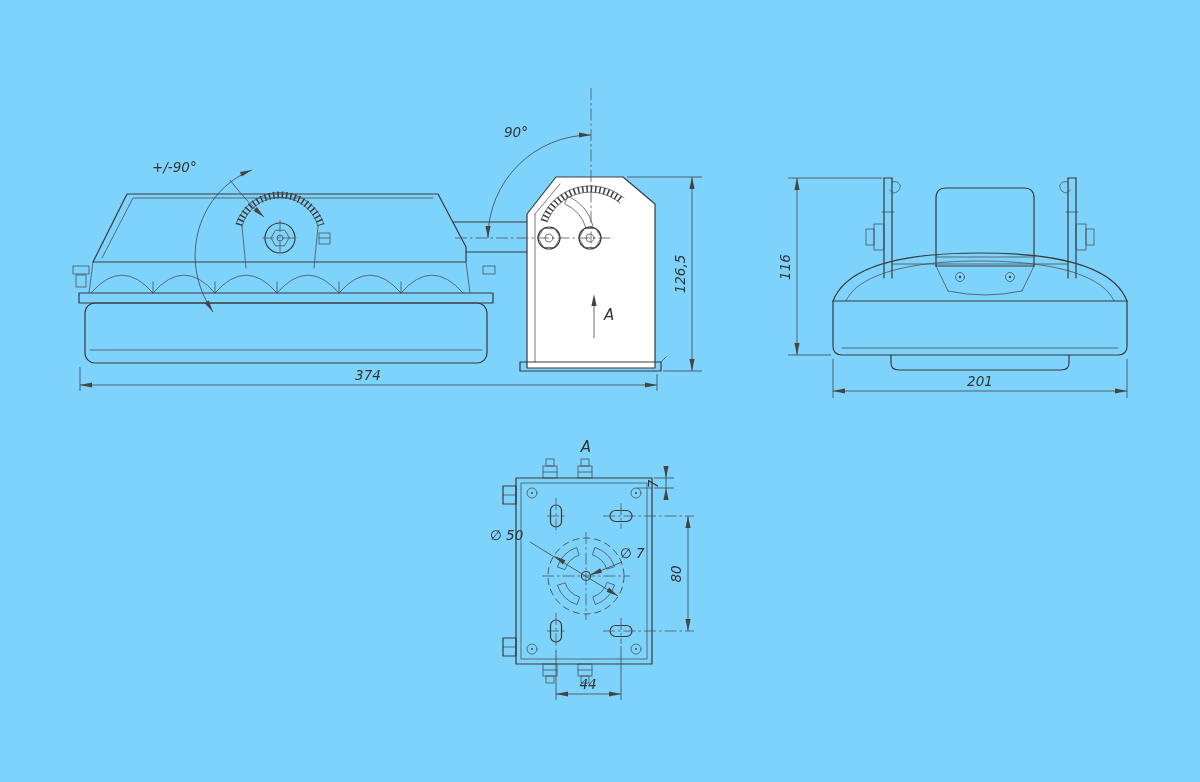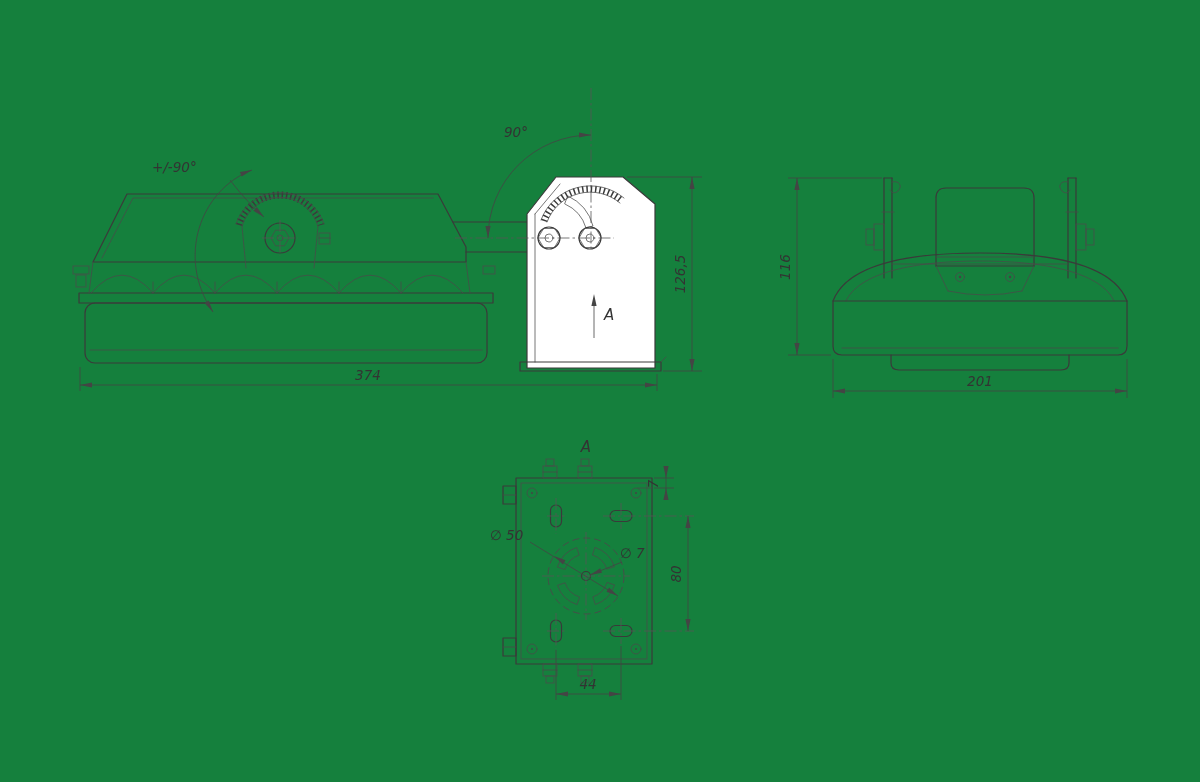--- a/index.html
+++ b/index.html
@@ -1,16 +1,16 @@
 <!DOCTYPE html>
 <html><head>
 <meta charset="utf-8">
 <style>
   html,body{margin:0;padding:0;background:#ffffff;}
-  .canvas{position:relative;width:1200px;height:782px;background:#15803d;overflow:hidden;}
+  .canvas{position:relative;width:1200px;height:782px;background:#7dd3fc;overflow:hidden;}
   svg{display:block;}
   .ol{stroke:#3a3a3a;stroke-width:1.2;fill:none;stroke-linejoin:round;stroke-linecap:round;}
   .olf{stroke:#3a3a3a;stroke-width:1.2;fill:#ffffff;stroke-linejoin:round;}
   .thin{stroke:#4a4a4a;stroke-width:0.75;fill:none;stroke-linecap:round;}
   .dim{stroke:#444444;stroke-width:0.8;fill:none;}
   .cl{stroke:#555555;stroke-width:0.8;fill:none;stroke-dasharray:12 3 2.5 3;}
   .dash{stroke:#4a4a4a;stroke-width:0.9;fill:none;stroke-dasharray:7 4;}
   .teeth{stroke:#3a3a3a;fill:none;}
   .arr{fill:#444444;stroke:none;}
   text{fill:#333333;font-family:"DejaVu Sans",sans-serif;font-style:italic;}

